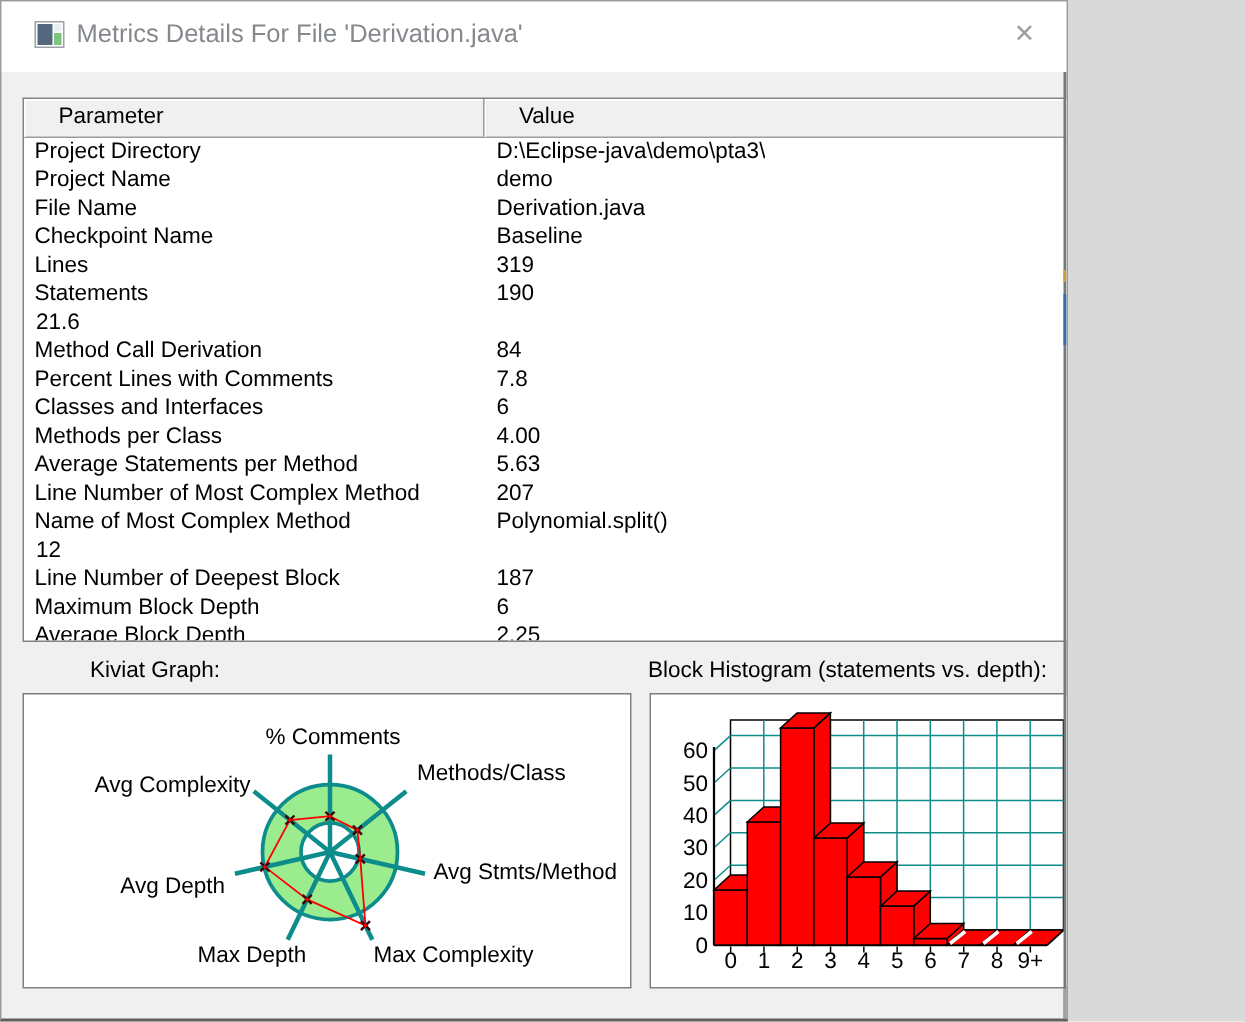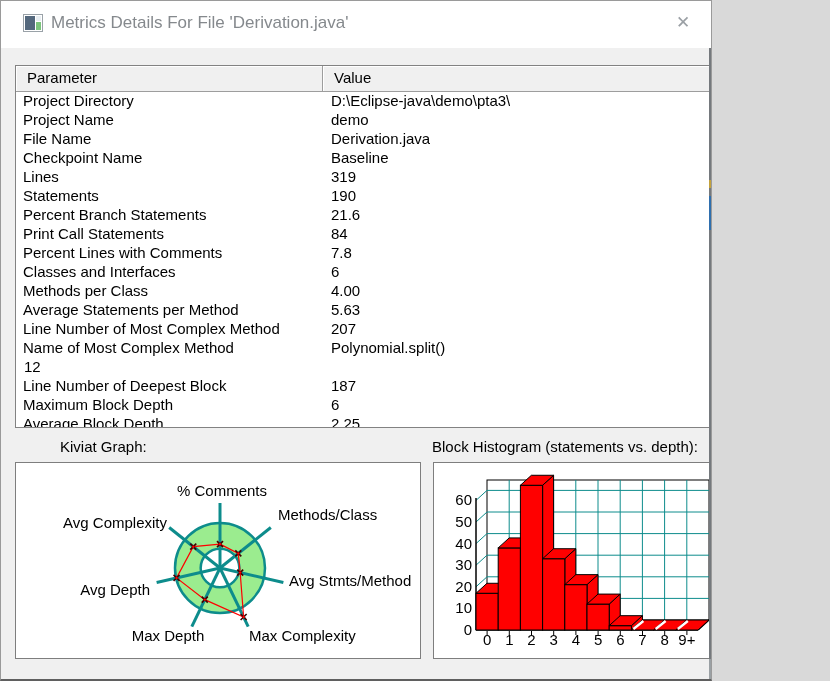--- a/index.html
+++ b/index.html
@@ -12,21 +12,21 @@
   .title-icon .ic-tr{position:absolute;left:12px;top:1px;width:5px;height:5px;background:#e8eef2;}
   .title-icon .ic-br{position:absolute;left:12px;top:7px;width:5px;height:8px;background:#7cc57c;}
   .title-text{position:absolute;left:50px;top:12px;font-size:17px;color:#85898d;white-space:nowrap;}
   .close-btn{position:absolute;right:16px;top:10px;width:24px;height:24px;text-align:center;
              font-size:17px;line-height:24px;color:#9ba0a5;cursor:default;}
   
   .mtable{position:absolute;left:14px;top:64px;width:807px;height:363px;background:#fff;
           border:1px solid #828282;box-sizing:border-box;overflow:hidden;}
   .thead{position:absolute;left:0;top:0;right:0;height:25px;background:#f0f0f0;display:flex;
          border-bottom:1px solid #9d9d9d;}
-  .th{box-sizing:border-box;height:25px;line-height:23px;padding-left:11px;font-size:15px;color:#000;
+  .th{box-sizing:border-box;height:25px;line-height:23px;padding-left:23px;font-size:15px;color:#000;
       border-right:1px solid #9d9d9d;box-shadow:inset 1px 1px 0 #ffffff;}
   .th1{width:307px;}
   .th2{width:473px;}
   .rows{position:absolute;left:0;top:25px;right:25px;bottom:0;overflow:hidden;}
   .trow{height:19px;line-height:19px;font-size:15px;display:flex;white-space:nowrap;color:#000;}
   .trow .p{box-sizing:border-box;width:307px;padding-left:7px;flex:none;overflow:hidden;}
   .trow .v{padding-left:8px;overflow:hidden;}
   .sbar{position:absolute;top:1px;right:1px;width:24px;bottom:1px;background:#f0f0f0;}
   .sb-thumb{position:absolute;left:0;top:27px;width:24px;height:76px;background:#cdcdcd;}
   .sb-up{position:absolute;left:5px;top:10px;}
@@ -89,25 +89,24 @@
         </div>
         <div class="trow">
           <span class="p">Lines</span>
           <span class="v">319</span>
         </div>
         <div class="trow">
           <span class="p">Statements</span>
           <span class="v">190</span>
         </div>
         <div class="trow">
-          <span class="p">Percent Branch Statements</span>
           <span class="v">21.6</span>
         </div>
         <div class="trow">
-          <span class="p">Print Call Statements</span>
+          <span class="p">Method Call Derivation</span>
           <span class="v">84</span>
         </div>
         <div class="trow">
           <span class="p">Percent Lines with Comments</span>
           <span class="v">7.8</span>
         </div>
         <div class="trow">
           <span class="p">Classes and Interfaces</span>
           <span class="v">6</span>
         </div>

